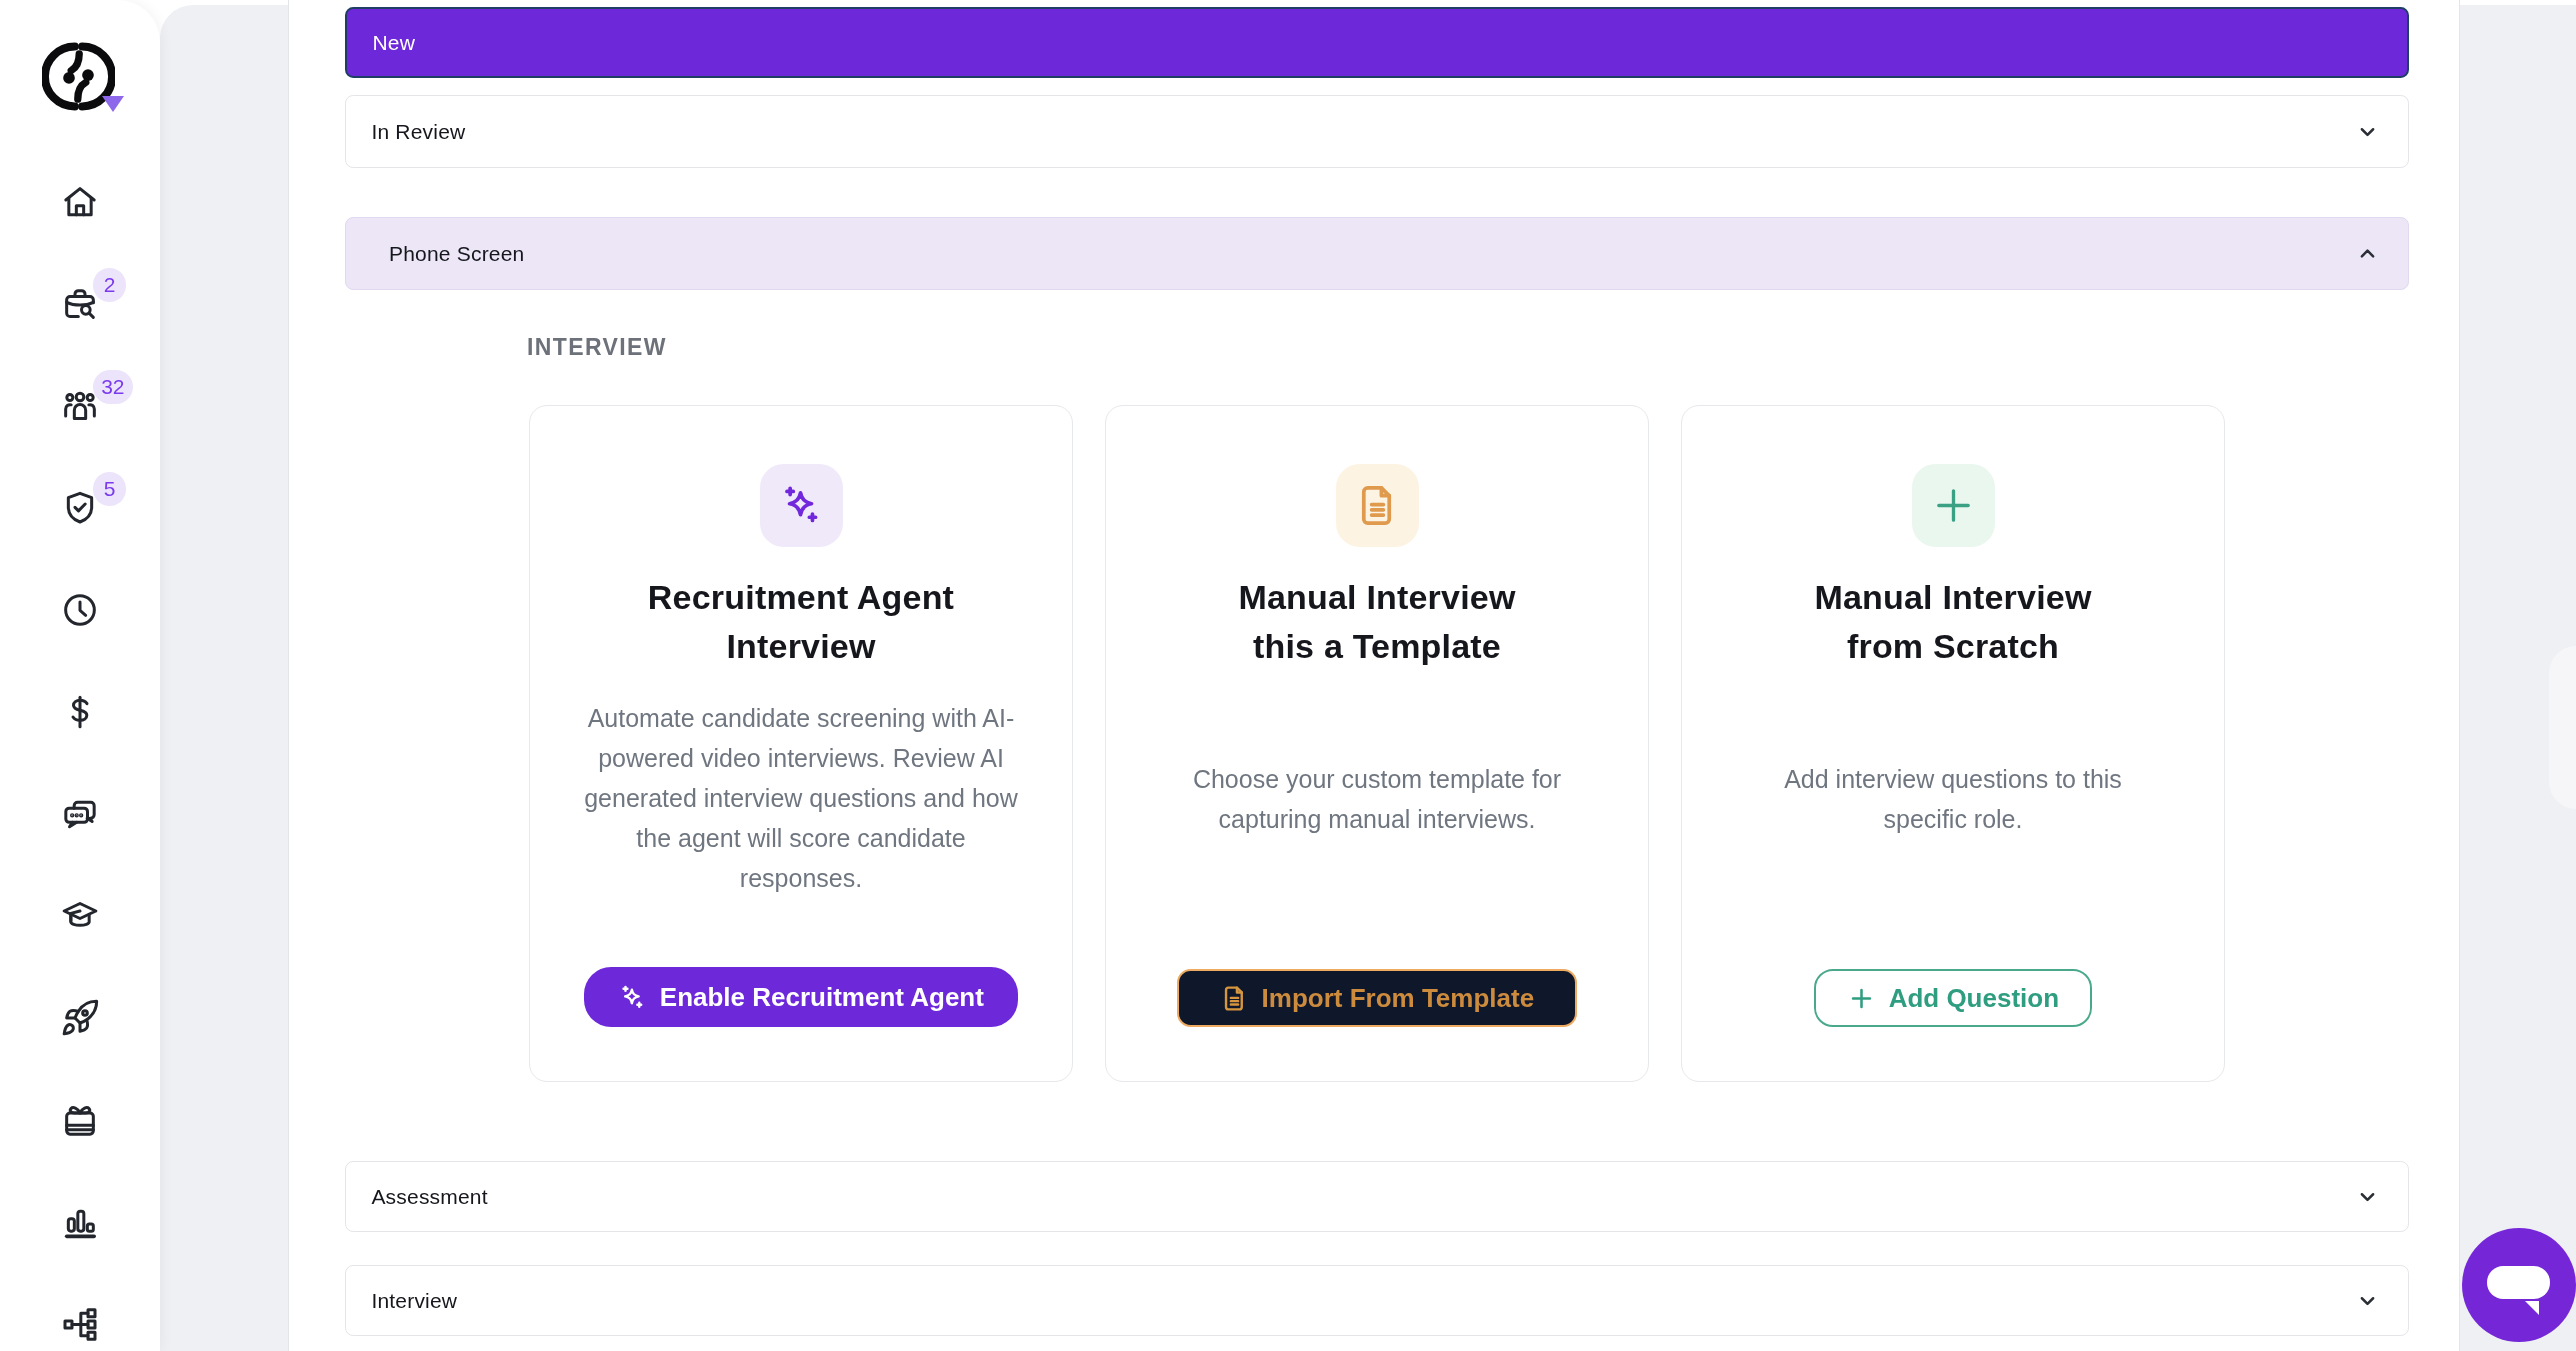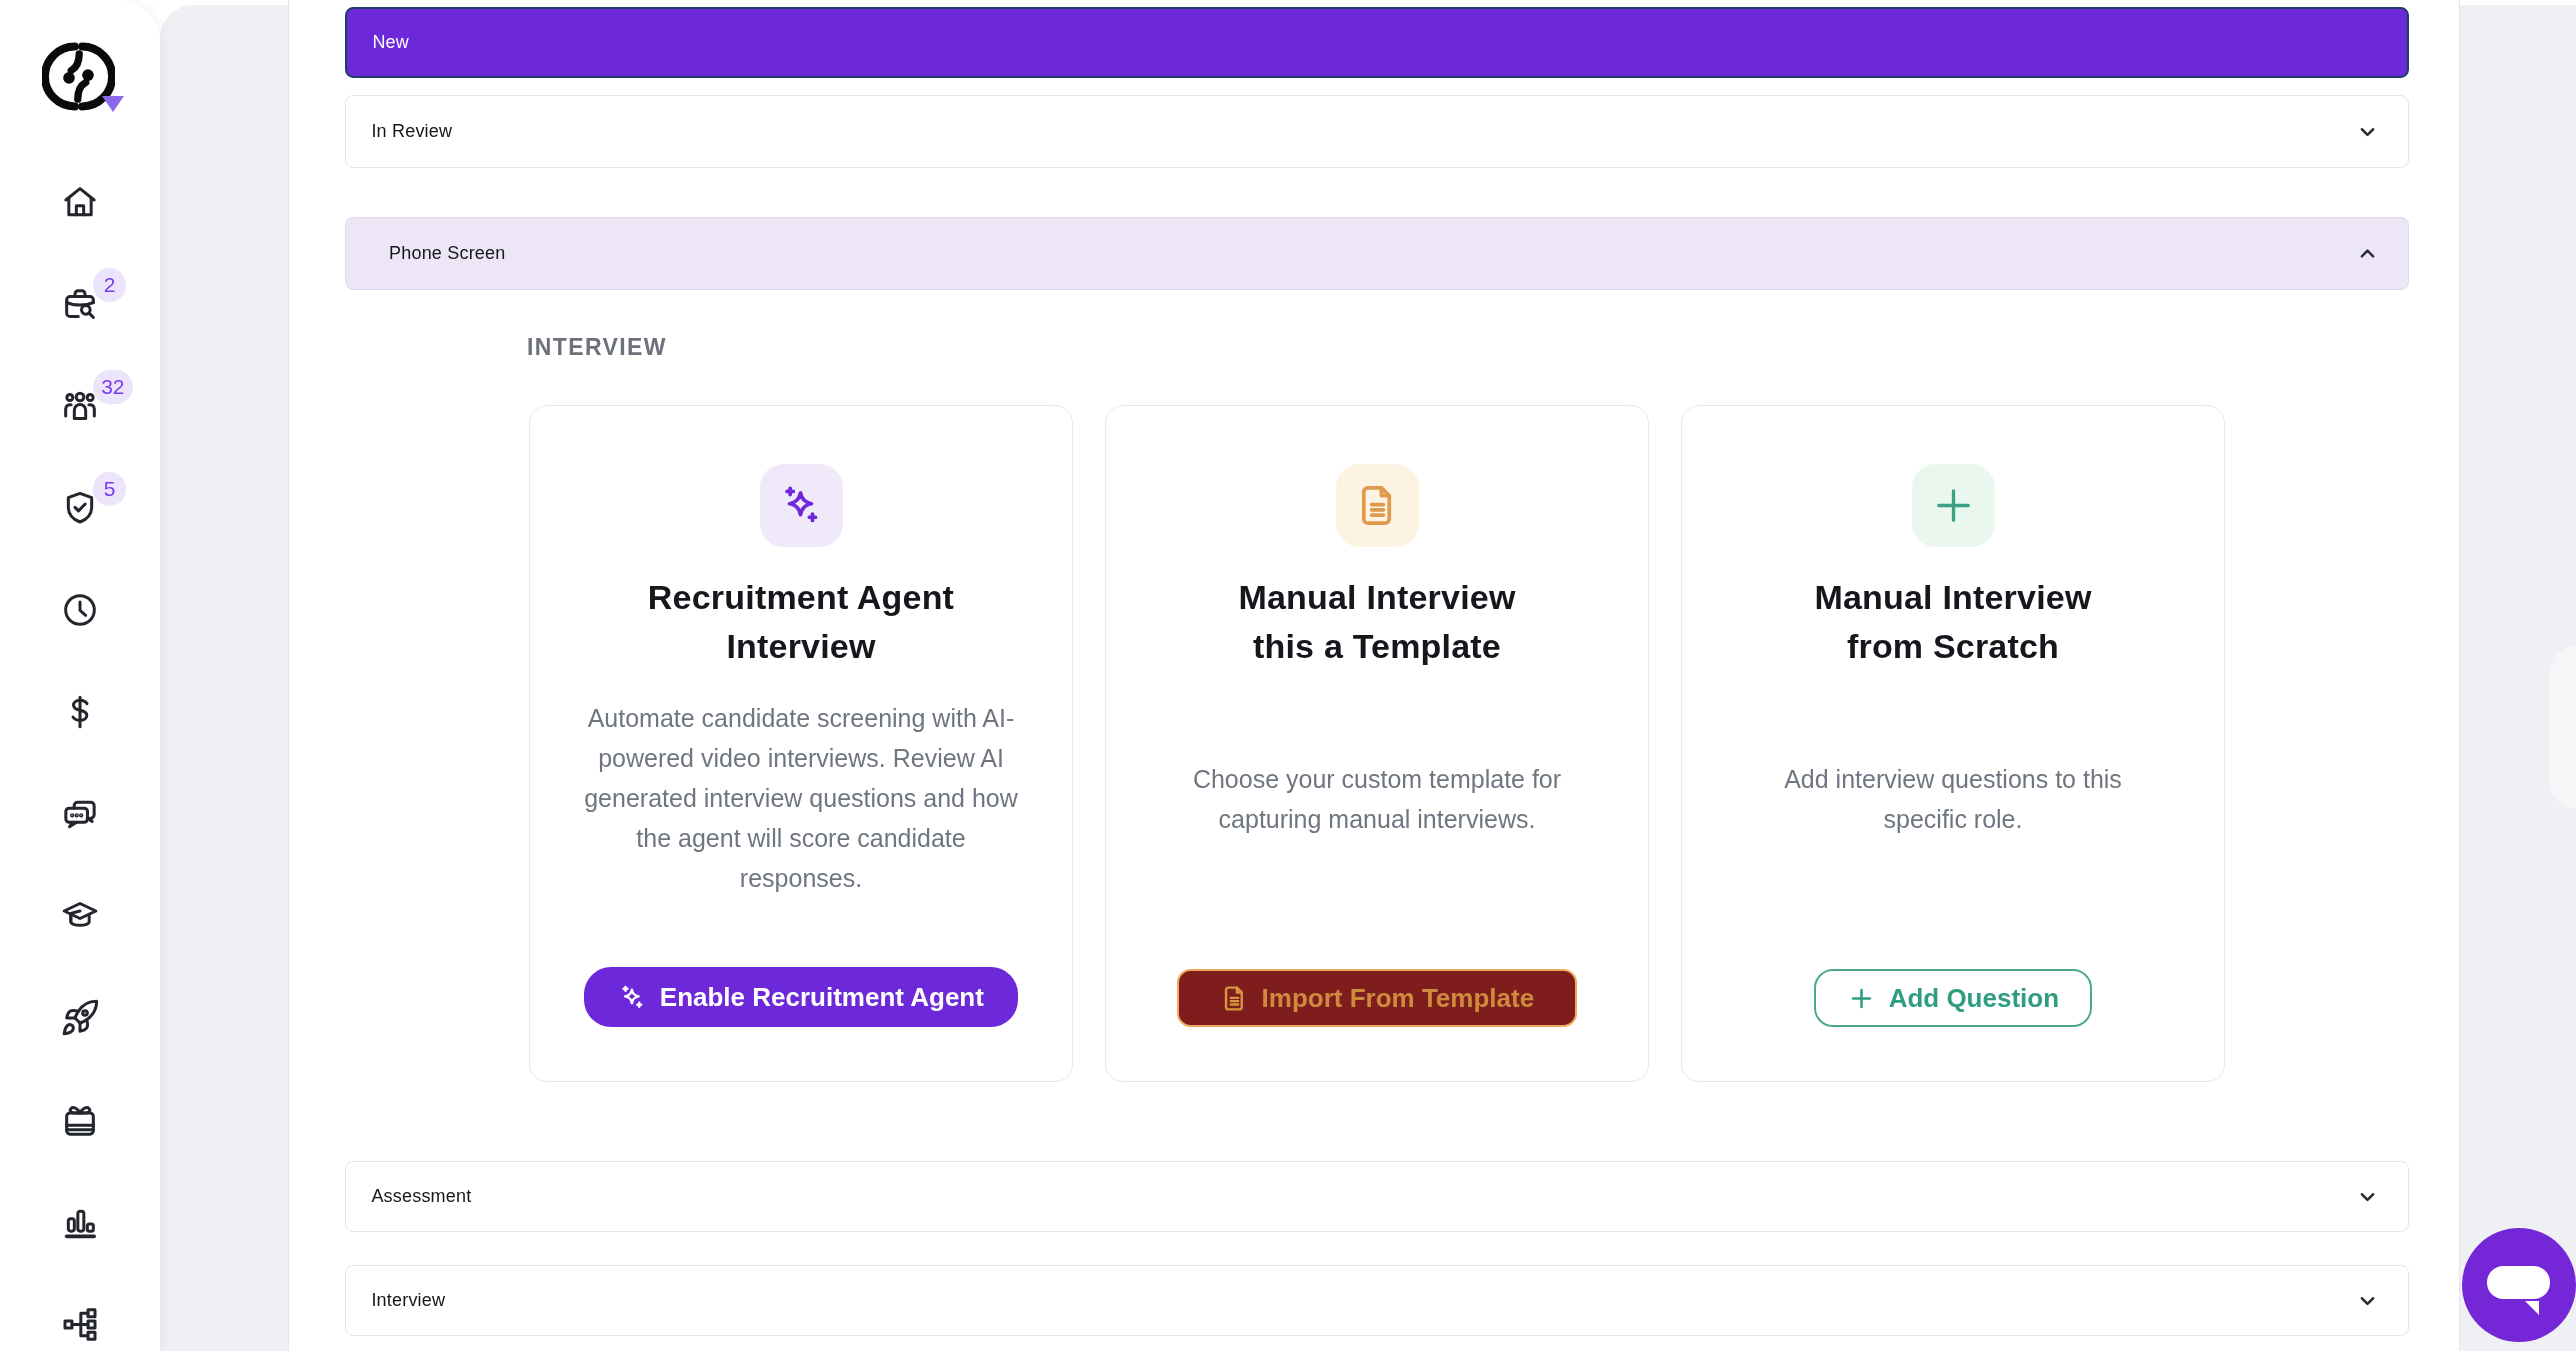--- a/index.html
+++ b/index.html
@@ -22,21 +22,21 @@
   .nav-item { position:relative; width:40px; height:40px; cursor:pointer; }
   .nav-item svg { width:40px; height:40px; display:block; }
   .badge { position:absolute; top:-16.3px; left:33px; min-width:33px; height:34px; padding:0 8.2px;
            background:#ece4fa; color:#7a3bed; border-radius:17px; font-size:21px; font-weight:400;
            display:flex; align-items:center; justify-content:center; }
 
   
   .bar { position:absolute; left:345px; width:2064px; height:73px; background:#ffffff;
          border:0.9px solid #e3e5e9; border-radius:8.2px; display:flex; align-items:center;
          padding:0 27px 0 25.4px; cursor:pointer; }
-  .bar-label { font-size:18px; color:#15171d; letter-spacing:0.2px; }
+  .bar-label { font-size:21px; color:#15171d; letter-spacing:0.2px; }
   .bar-new { top:7.3px; height:71px; background:#6d28d9; border:2.3px solid #1f3e66; }
   .bar-new .bar-label { color:#ffffff; }
   .bar-inreview { top:95px; }
   .bar-phone { top:217px; background:#ece6f7; border-color:#e0d9f0;padding-left:43px; }
   .bar-assessment { top:1161px; height:71px; }
   .bar-interview { top:1265px; height:71px; }
   .bar .chev { margin-left:auto; width:27px; height:27px; }
 
   .section-label { position:absolute; left:527px; top:334px; font-size:23px; font-weight:700;
                    color:#6d7179; letter-spacing:1.4px; }
@@ -55,21 +55,21 @@
   .card-desc { text-align:center; font-size:25px; line-height:40px; color:#6f7680; }
   .desc-w1 { max-width:435px; }
   .desc-w2 { max-width:444px; }
   .desc-w3 { max-width:408px; }
   .card-btn-zone { margin-bottom:54px; }
 
   .btn { display:flex; align-items:center; justify-content:center; gap:12.7px; cursor:pointer;
          font-family:"Liberation Sans", sans-serif; font-weight:700; font-size:26px;margin-top:43px; }
   .btn svg { width:29px; height:29px; }
   .btn-primary { background:#6d28d9; color:#ffffff; border:none; border-radius:27px; height:60px; padding:0 34px; }
-  .btn-orange  { background:#7f1d1d; color:#cd8b3d; border:2.3px solid #edaa60; border-radius:13.6px; height:58px; padding:0 41px; }
+  .btn-orange  { background:#0f172a; color:#cd8b3d; border:2.3px solid #edaa60; border-radius:13.6px; height:58px; padding:0 41px; }
   .btn-teal    { background:#ffffff; color:#2f9d7f; border:2.3px solid #4aa98c; border-radius:19px; height:58px; padding:0 31px; }
 
   
   .chat-fab { position:absolute; left:2462px; top:1228px; width:114px; height:114px; border-radius:50%;
               background:#7527d8; border:none; cursor:pointer; z-index:9; }
   .chat-pill { position:absolute; left:25.4px; top:38px; width:63px; height:33px; background:#ffffff; border-radius:16.3px; }
   .chat-tail { position:absolute; left:63px; top:73px; width:0; height:0;
                border-left:14.5px solid transparent; border-top:14.5px solid #ffffff; }
 </style>
 </head>

